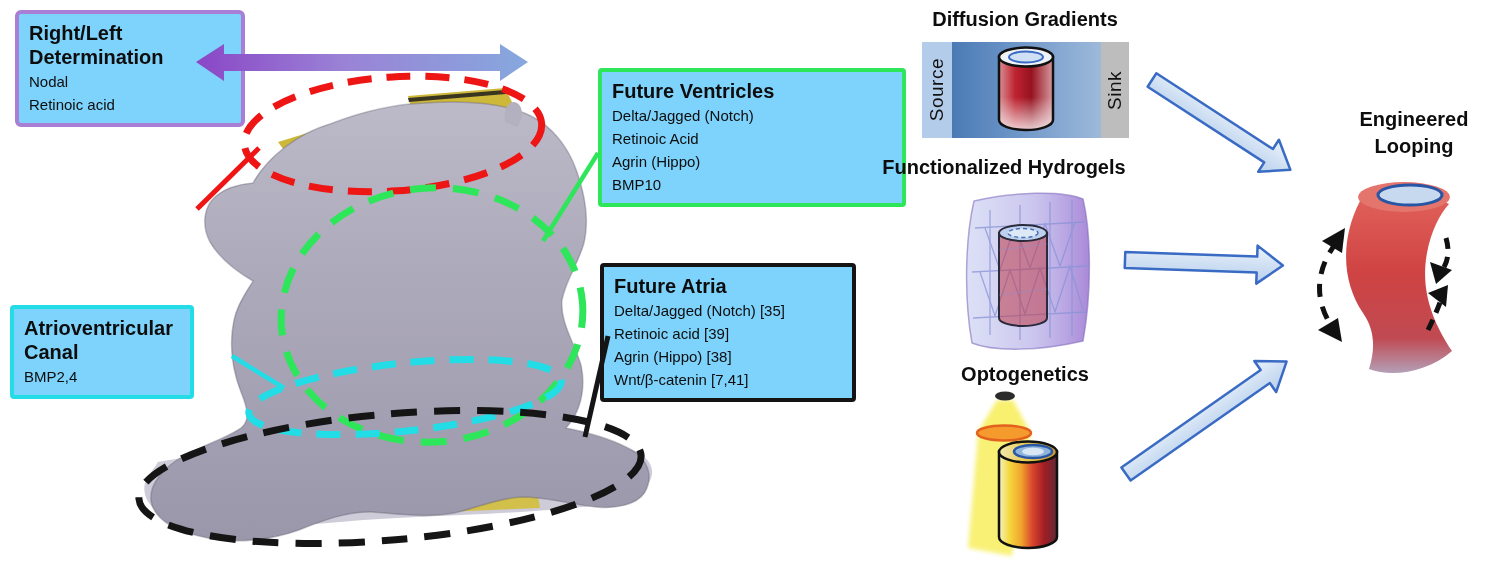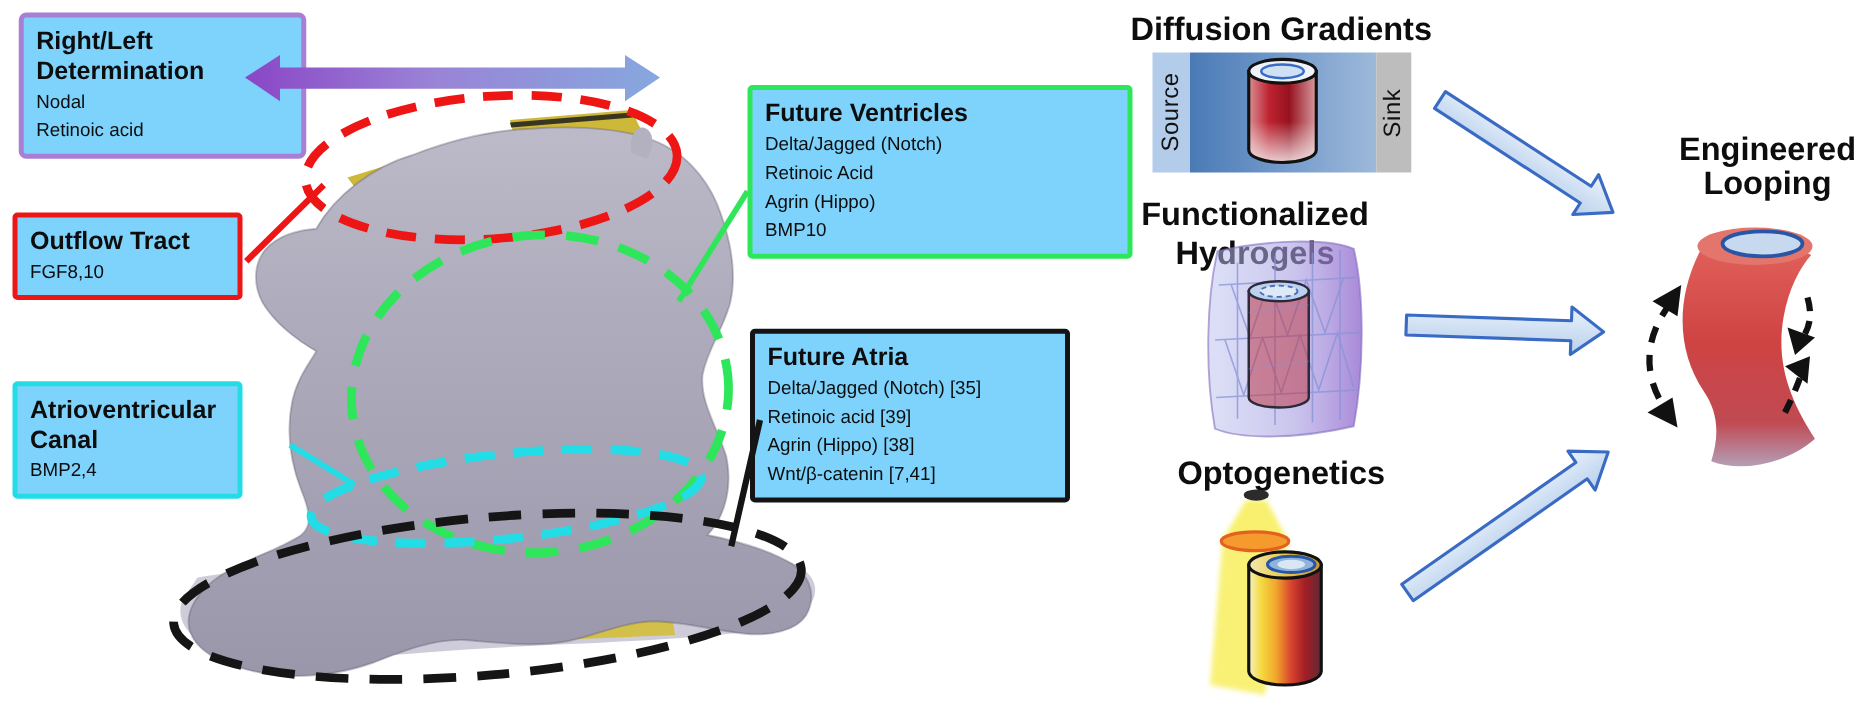--- a/index.html
+++ b/index.html
@@ -13,21 +13,21 @@
     padding:7px 10px; box-sizing:border-box; z-index:2;
   }
   .box h3 { margin:0 0 1px 0; font-size:20px; line-height:24px; font-weight:bold; color:#0d0d0d; }
   .box .ln { font-size:15px; line-height:23px; color:#0d0d0d; }
   .box-rl  { left:15px;  top:10px;  width:230px; border-color:#a87fd4; border-radius:6px; }
   .box-oft { left:10px;  top:170px; width:184px; border-color:#ee1515; }
   .box-avc { left:10px;  top:305px; width:184px; border-color:#22dde6; }
   .box-fv  { left:598px; top:68px;  width:308px; border-color:#2ee65a; }
   .box-fa  { left:580px; top:263px; width:256px; border-color:#141414;margin-left:20px; }
   
-  .rhead { position:absolute; font-size:26px; font-weight:bold; text-align:center; z-index:2; color:#0d0d0d; }
+  .rhead { position:absolute; font-size:20px; font-weight:bold; text-align:center; z-index:2; color:#0d0d0d; }
   .h-diff { left:900px; top:8px;   width:250px; }
   .h-hydro{ left:868px; top:156px; width:272px; }
   .h-opto { left:935px; top:363px; width:180px; }
   .h-loop { left:1338px; top:106px; width:152px; line-height:27px; }
   
   .diff-panel { position:absolute; left:922px; top:42px; width:207px; height:96px; display:flex; z-index:1; }
   .diff-source { width:30px; background:#b3cce9; display:flex; align-items:center; justify-content:center; }
   .diff-mid { flex:1; background:linear-gradient(90deg,#4a7ab5 0%,#6f97c9 45%,#9db9da 100%); }
   .diff-sink { width:28px; background:#bdbdbd; display:flex; align-items:center; justify-content:center; }
   .vtext { writing-mode:vertical-rl; transform:rotate(180deg); font-size:19px; letter-spacing:0.5px; color:#111; white-space:nowrap; }
@@ -38,24 +38,20 @@
 <body>
 
 <div class="canvas">
 
   <div class="box box-rl">
     <h3>Right/Left Determination</h3>
     <div class="ln">Nodal</div>
     <div class="ln">Retinoic acid</div>
   </div>
 
-  <div class="box box-oft">
-    <h3>Outflow Tract</h3>
-    <div class="ln">FGF8,10</div>
-  </div>
 
   <div class="box box-avc">
     <h3>Atrioventricular Canal</h3>
     <div class="ln">BMP2,4</div>
   </div>
 
   <div class="box box-fv">
     <h3>Future Ventricles</h3>
     <div class="ln">Delta/Jagged (Notch)</div>
     <div class="ln">Retinoic Acid</div>

